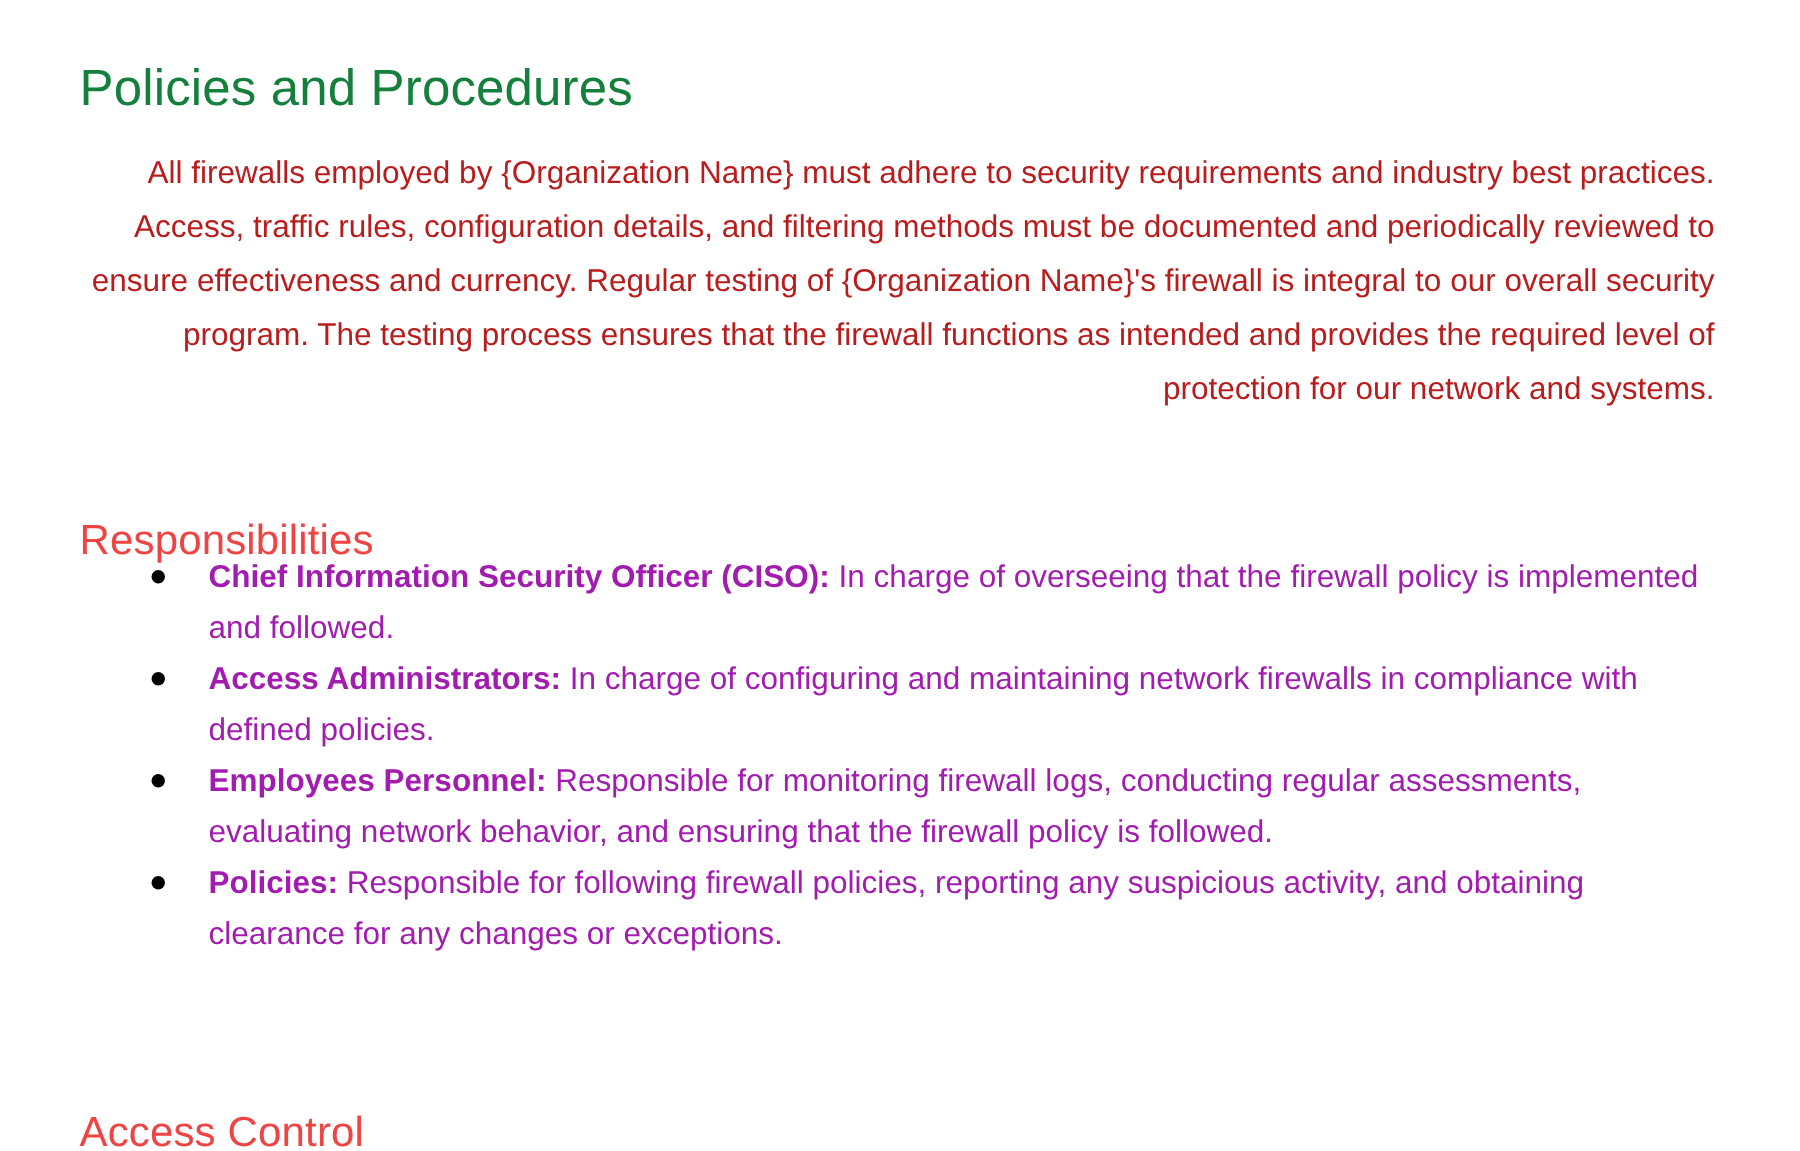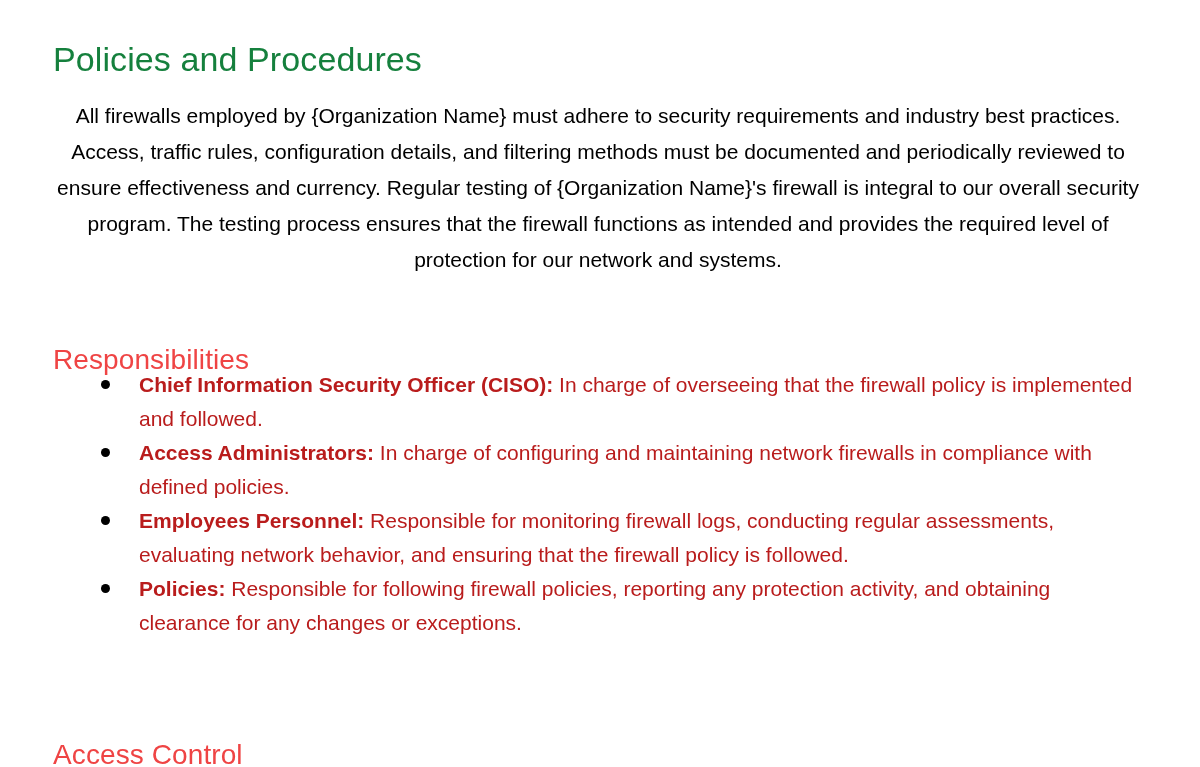--- a/index.html
+++ b/index.html
@@ -37,22 +37,22 @@
   }
 
   .intro-paragraph {
     position: absolute;
     left: 53px;
     top: 77px;
     width: 1090px;
     font-size: 21px;
     line-height: 36px;
     font-weight: 400;
-    color: #000000;
-    text-align: center;
+    color: #b91c1c;
+    text-align: right;
   }
 
   .section-heading {
     position: absolute;
     left: 53px;
     width: 1090px;
     font-size: 28px;
     line-height: 38px;
     font-weight: 400;
     color: #ef4444;
@@ -71,21 +71,21 @@
     padding: 0;
     list-style: none;
   }
 
   .resp-item {
     position: relative;
     margin: 0 0 0 0;
     padding: 0 0 0 139px;
     font-size: 21px;
     line-height: 34px;
-    color: #b91c1c;
+    color: #a21caf;
   }
 
   .resp-item .bullet-dot {
     position: absolute;
     left: 101px;
     top: 12px;
     width: 9px;
     height: 9px;
     border-radius: 50%;
     background: #000000;
@@ -128,19 +128,19 @@
       <span class="role-desc">In charge of configuring and maintaining network firewalls in compliance with defined policies.</span>
     </li>
     <li class="resp-item i2">
       <span class="bullet-dot"></span>
       <span class="role-label">Employees Personnel:</span> 
       <span class="role-desc">Responsible for monitoring firewall logs, conducting regular assessments, evaluating network behavior, and ensuring that the firewall policy is followed.</span>
     </li>
     <li class="resp-item i3">
       <span class="bullet-dot"></span>
       <span class="role-label">Policies:</span> 
-      <span class="role-desc">Responsible for following firewall policies, reporting any protection activity, and obtaining clearance for any changes or exceptions.</span>
+      <span class="role-desc">Responsible for following firewall policies, reporting any suspicious activity, and obtaining clearance for any changes or exceptions.</span>
     </li>
   </ul>
 
   <h2 class="section-heading access-control">Access Control</h2>
 
 </div>
 
 </body></html>

